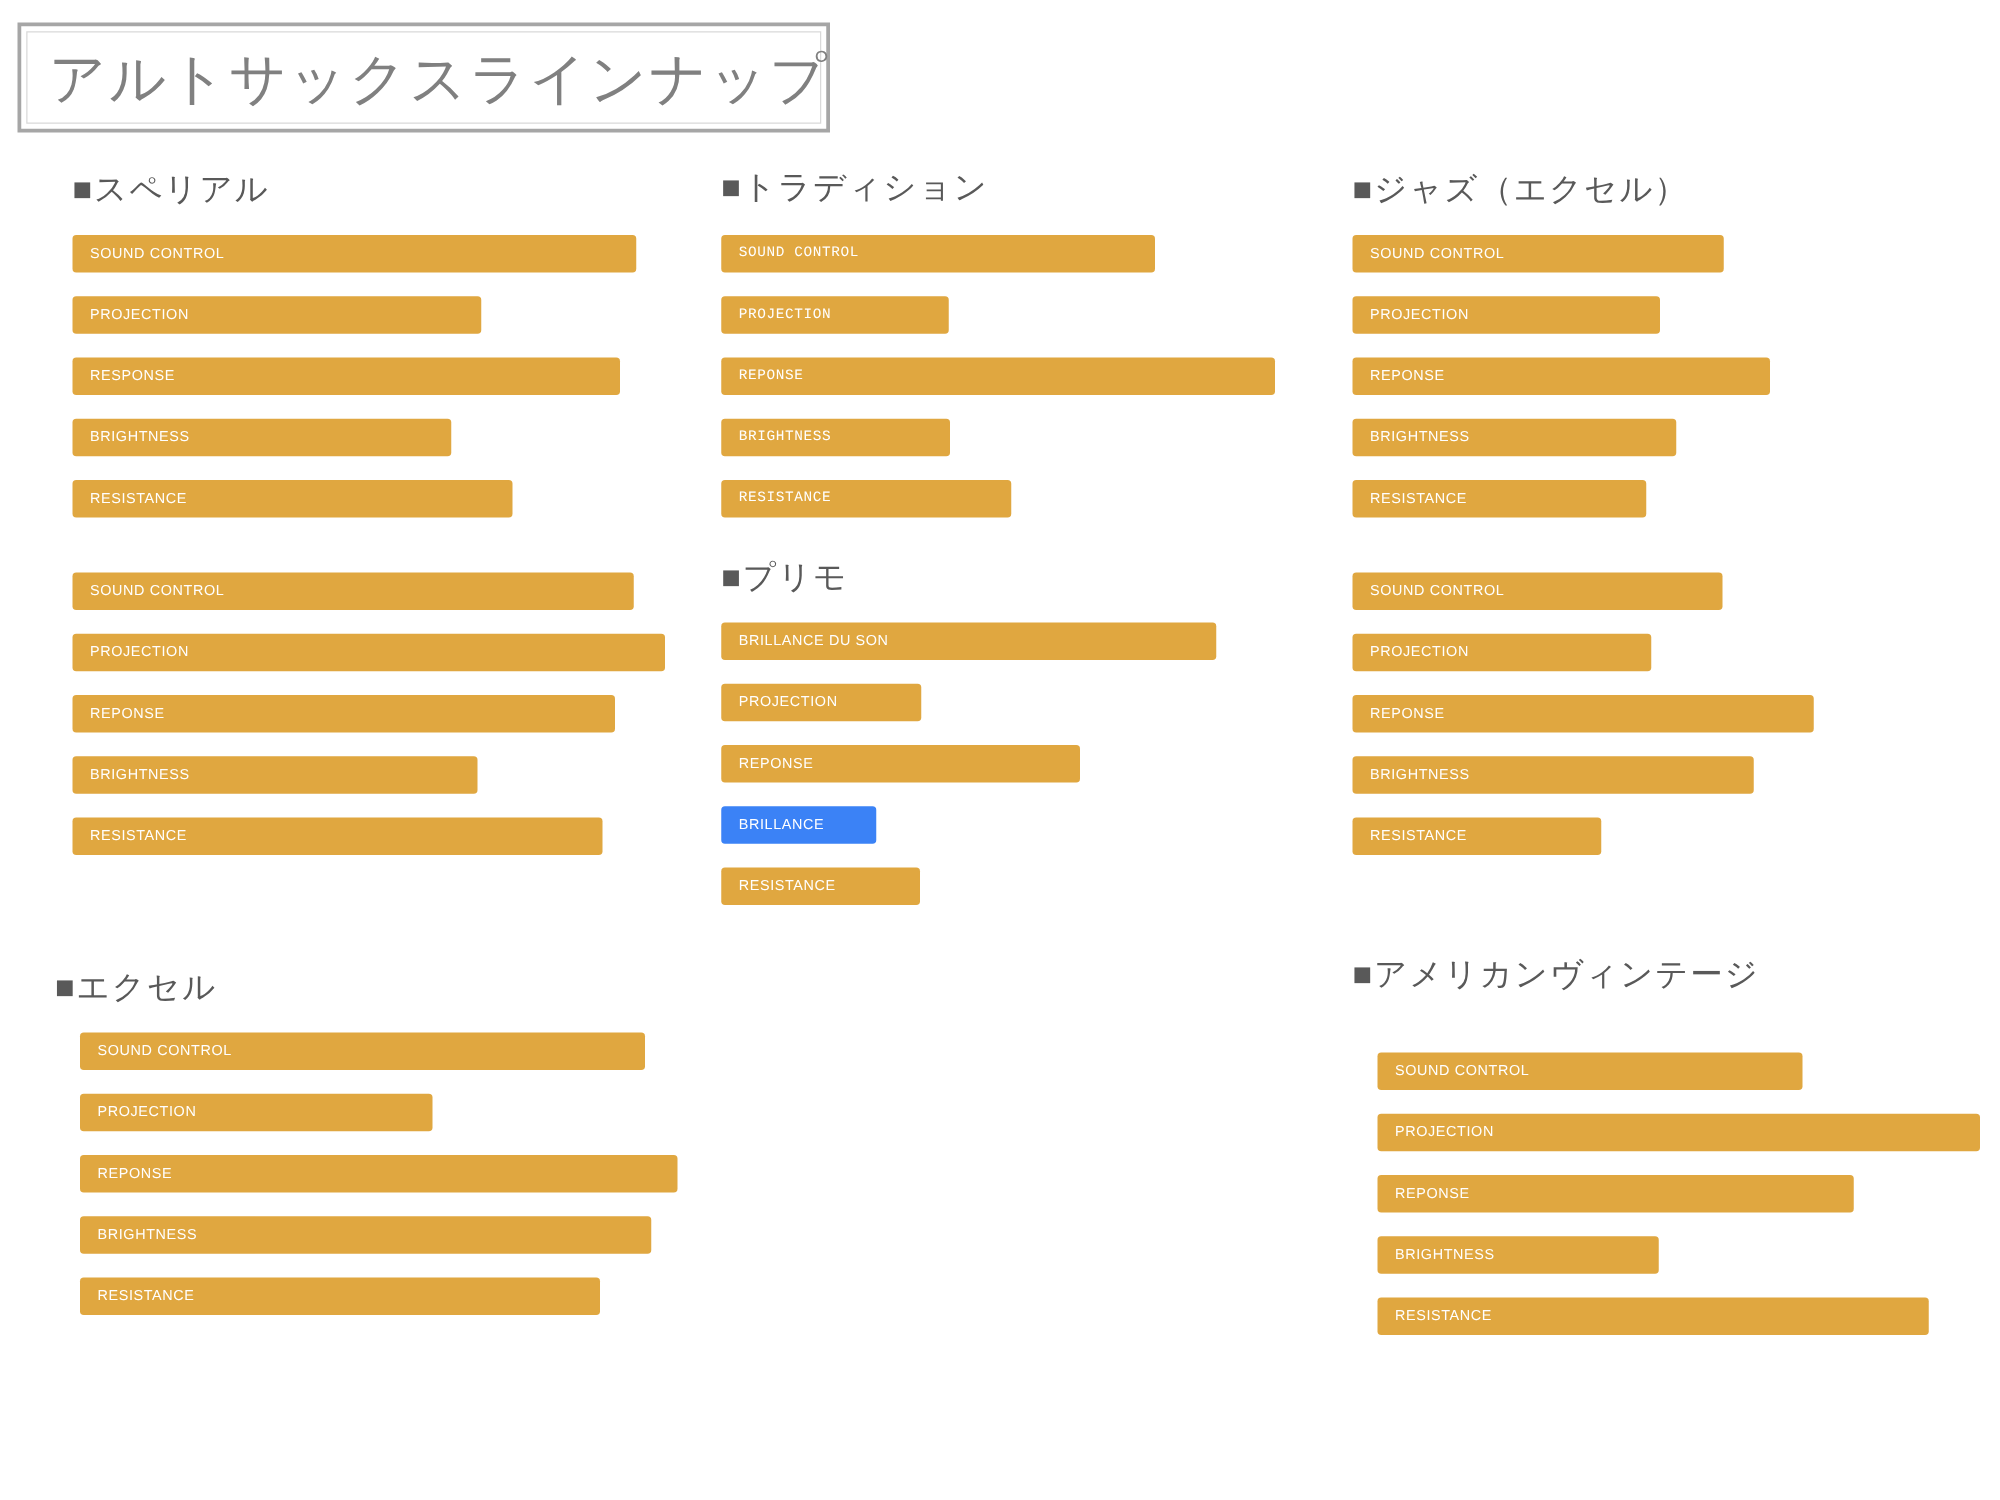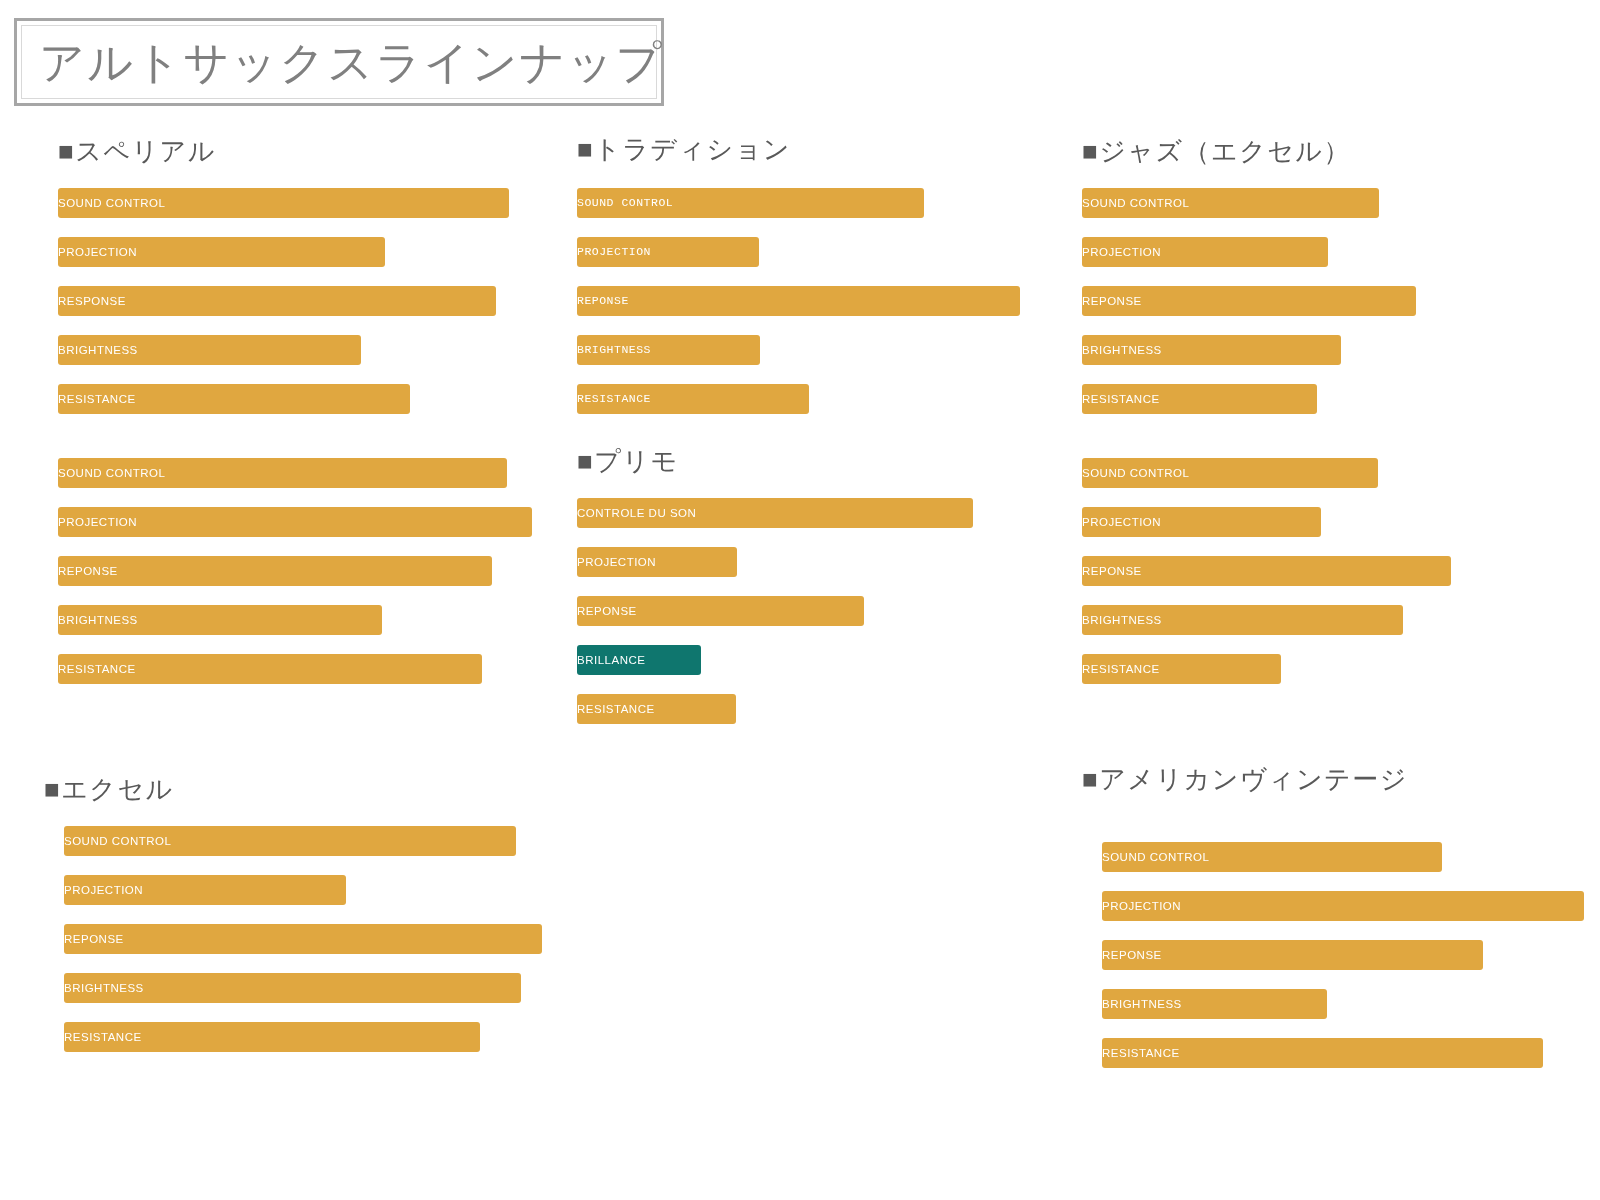--- a/index.html
+++ b/index.html
@@ -69,20 +69,21 @@
     display: flex;
     align-items: center;
   }
   .bar {
     background: #e0a740;
     border-radius: 3px;
     height: 30px;
     display: flex;
     align-items: center;
     box-sizing: border-box;
+    padding-left: 14px;
     overflow: hidden;
   }
   .bar-label {
     color: #ffffff;
     font-size: 11.5px;
     letter-spacing: 0.5px;
     white-space: nowrap;
   }
 
   
@@ -224,35 +225,35 @@
       </div>
     </div>
   </div>
 </div>
 
 <div class="group" id="g-primo">
   <div class="group-title">■プリモ</div>
   <div class="bars">
     <div class="bar-row">
       <div class="bar" style="width: 396px; background: rgb(224, 167, 64);">
-        <span class="bar-label" style="color: rgb(255, 255, 255);">CONTROLE DU SON</span>
+        <span class="bar-label" style="color: rgb(255, 255, 255);">BRILLANCE DU SON</span>
       </div>
     </div>
     <div class="bar-row">
       <div class="bar" style="width: 160px; background: rgb(224, 167, 64);">
         <span class="bar-label" style="color: rgb(255, 255, 255);">PROJECTION</span>
       </div>
     </div>
     <div class="bar-row">
       <div class="bar" style="width: 287px; background: rgb(224, 167, 64);">
         <span class="bar-label" style="color: rgb(255, 255, 255);">REPONSE</span>
       </div>
     </div>
     <div class="bar-row">
-      <div class="bar" style="width: 124px; background: #0f766e;">
+      <div class="bar" style="width: 124px; background: #3b82f6;">
         <span class="bar-label" style="color: rgb(255, 255, 255);">BRILLANCE</span>
       </div>
     </div>
     <div class="bar-row">
       <div class="bar" style="width: 159px; background: rgb(224, 167, 64);">
         <span class="bar-label" style="color: rgb(255, 255, 255);">RESISTANCE</span>
       </div>
     </div>
   </div>
 </div>

